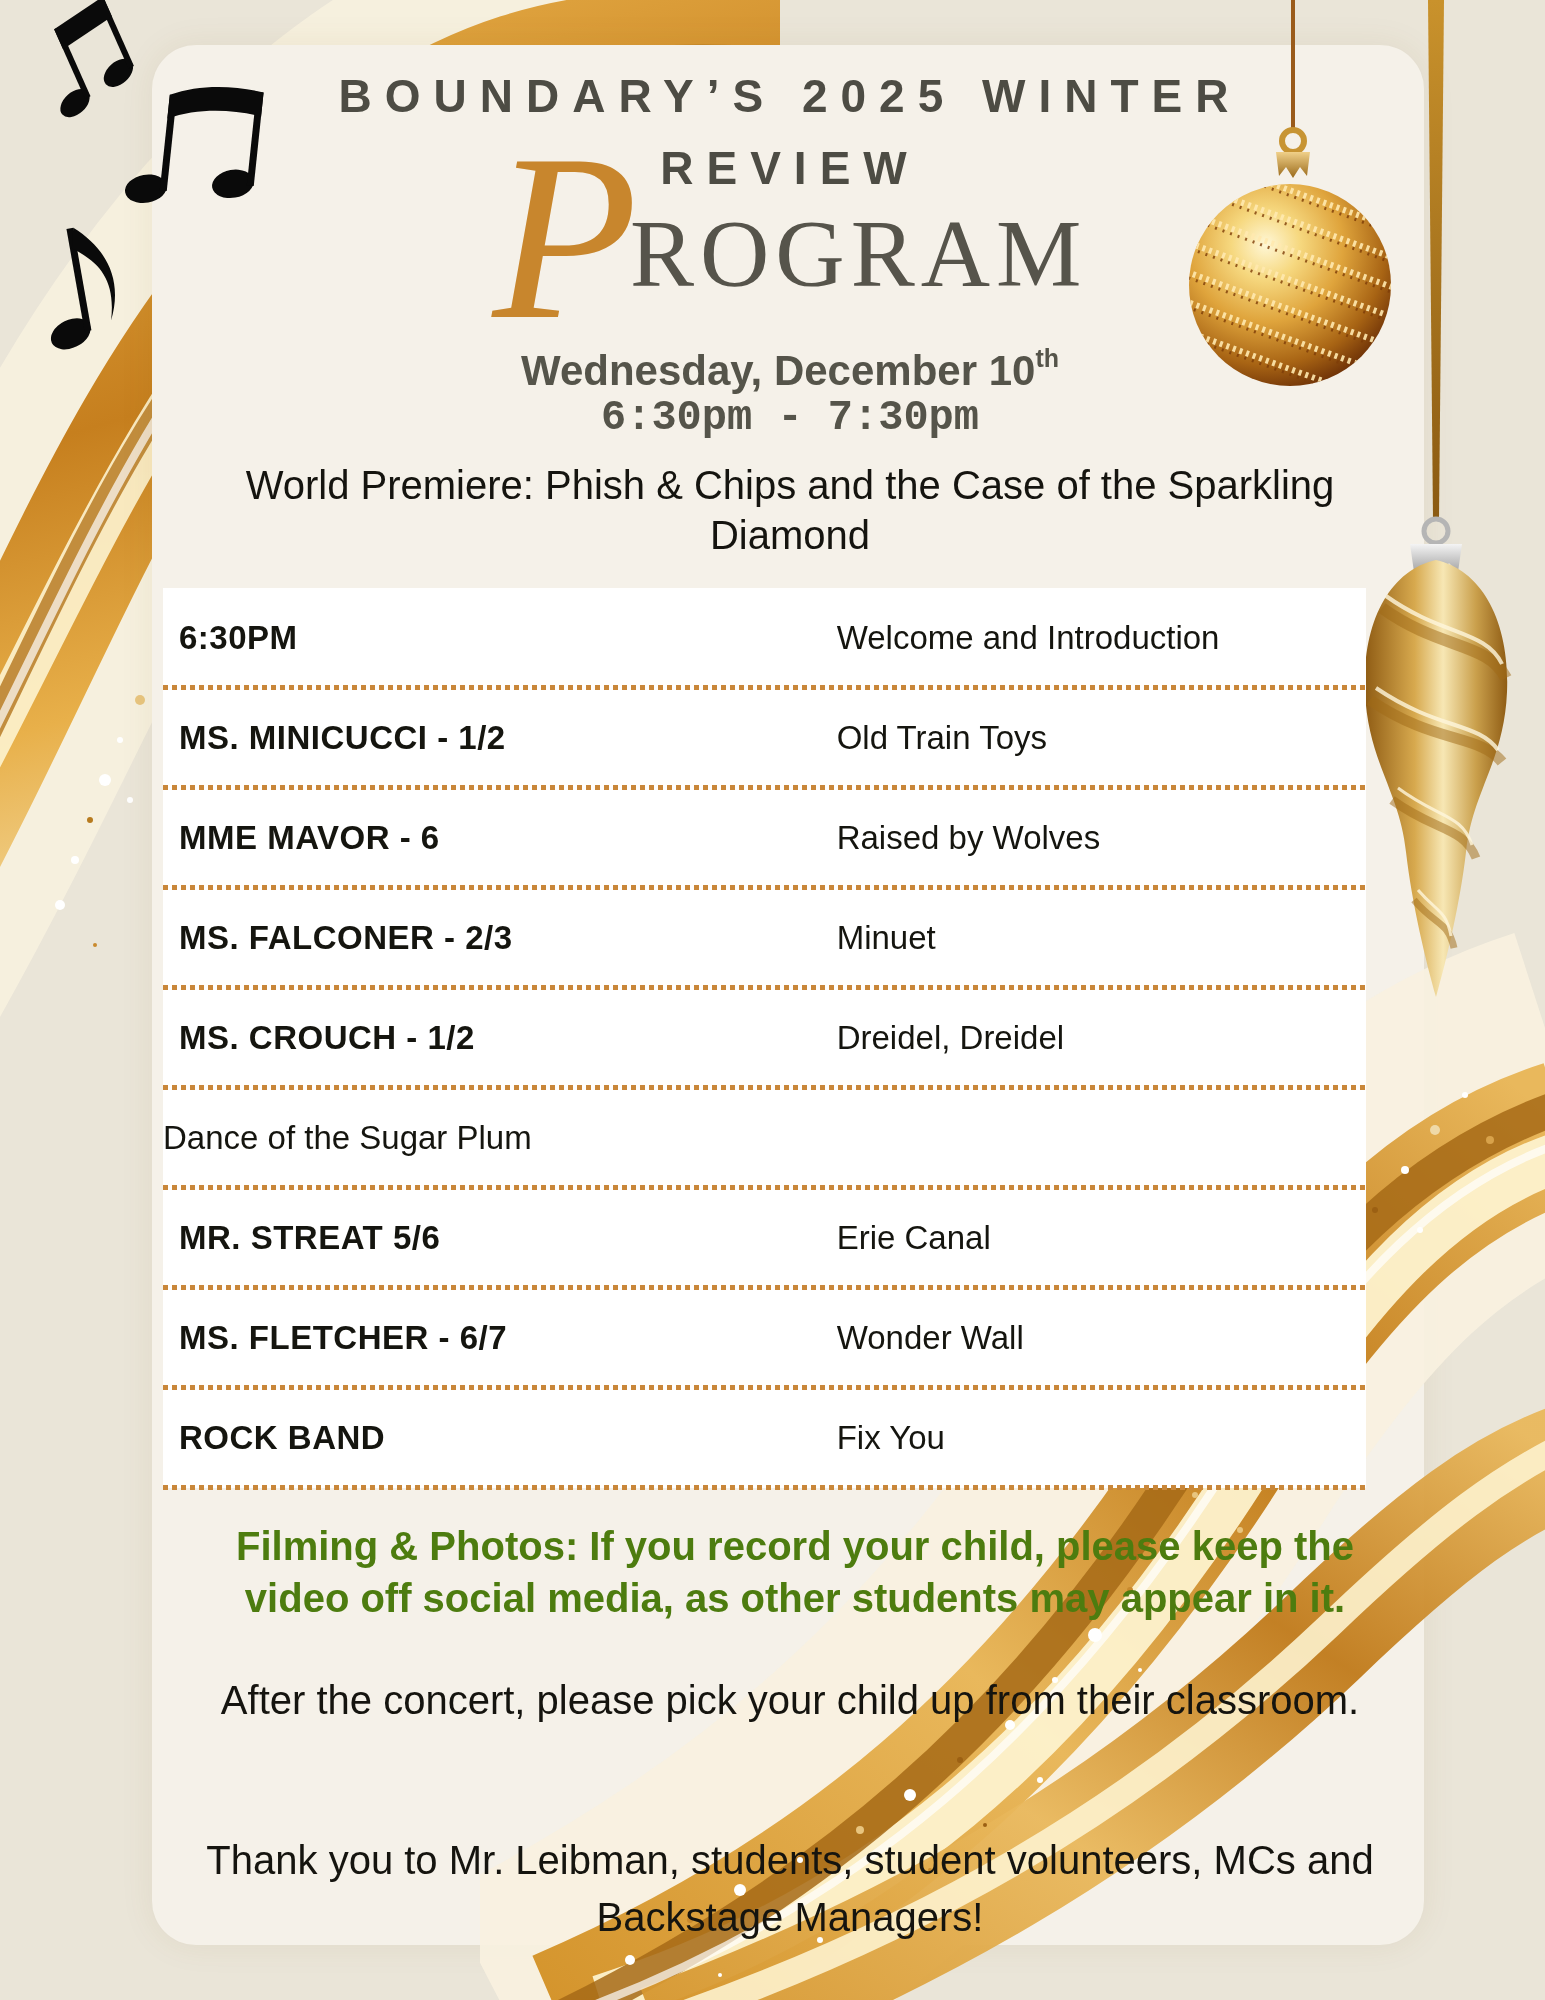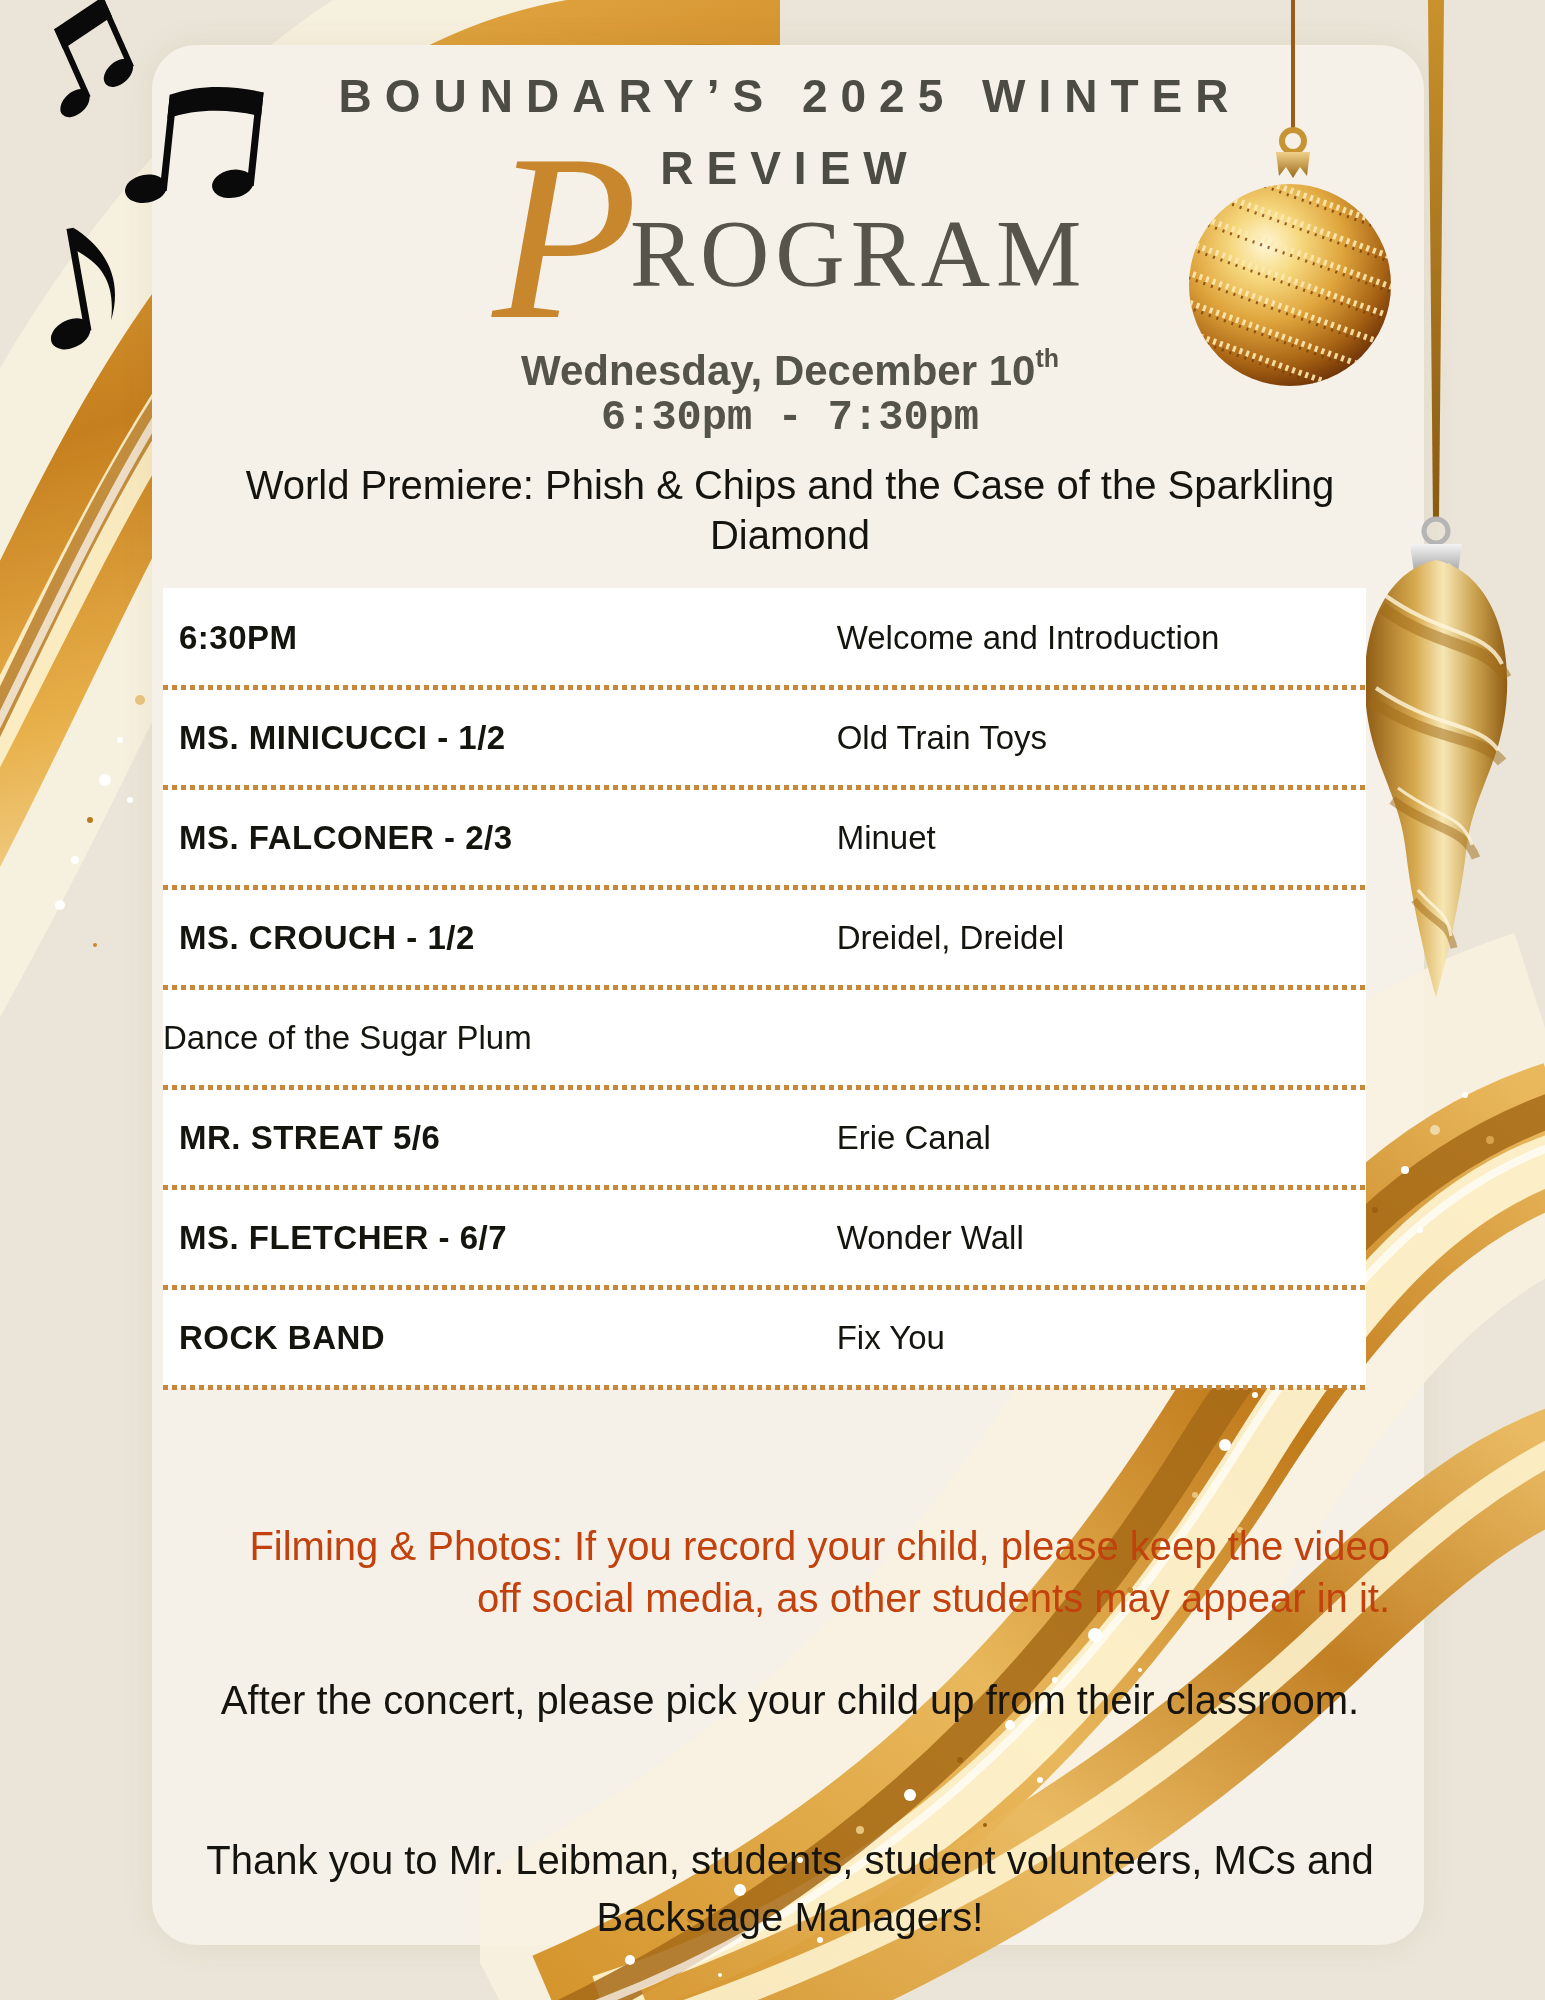--- a/index.html
+++ b/index.html
@@ -34,22 +34,22 @@
   
   .schedule{position:absolute;left:163px;top:588px;width:1203px;background:#ffffff;}
   .srow{position:relative;height:100px;display:flex;align-items:center;}
   .srow::after{content:"";position:absolute;left:0;right:0;bottom:-2px;height:5px;
                background:repeating-linear-gradient(90deg,#c9873a 0 5px,transparent 5px 9px);}
   .cell-left{width:56%;padding-left:16px;box-sizing:border-box;
              font-size:33px;font-weight:600;letter-spacing:.5px;color:#15150f;}
   .cell-right{width:44%;font-size:33px;font-weight:500;color:#15150f;}
 
   
-  .filming{position:absolute;left:200px;top:1520px;width:1190px;text-align:right;
-           font-size:40px;font-weight:400;color:#c2410c;line-height:52px;}
+  .filming{position:absolute;left:200px;top:1520px;width:1190px;text-align:center;
+           font-size:40px;font-weight:700;color:#4d7c0f;line-height:52px;}
   .pickup{position:absolute;left:155px;top:1672px;width:1270px;text-align:center;
           font-size:40px;font-weight:500;color:#15140f;line-height:56px;}
   .pickup .inner{display:inline-block;max-width:1170px;}
   .thanks{position:absolute;left:155px;top:1832px;width:1270px;text-align:center;
           font-size:40px;font-weight:500;color:#15140f;line-height:57px;}
   .thanks .inner{display:inline-block;max-width:1260px;}
 </style>
 </head>
 <body>
 
@@ -286,20 +286,24 @@
   <div class="schedule">
     <div class="srow">
       <div class="cell-left">6:30PM</div>
       <div class="cell-right">Welcome and Introduction</div>
     </div>
     <div class="srow">
       <div class="cell-left">MS. MINICUCCI - 1/2</div>
       <div class="cell-right">Old Train Toys</div>
     </div>
     <div class="srow">
+      <div class="cell-left">MME MAVOR - 6</div>
+      <div class="cell-right">Raised by Wolves</div>
+    </div>
+    <div class="srow">
       <div class="cell-left">MS. FALCONER - 2/3</div>
       <div class="cell-right">Minuet</div>
     </div>
     <div class="srow">
       <div class="cell-left">MS. CROUCH - 1/2</div>
       <div class="cell-right">Dreidel, Dreidel</div>
     </div>
     <div class="srow">
       <div class="cell-right">Dance of the Sugar Plum</div>
     </div>

